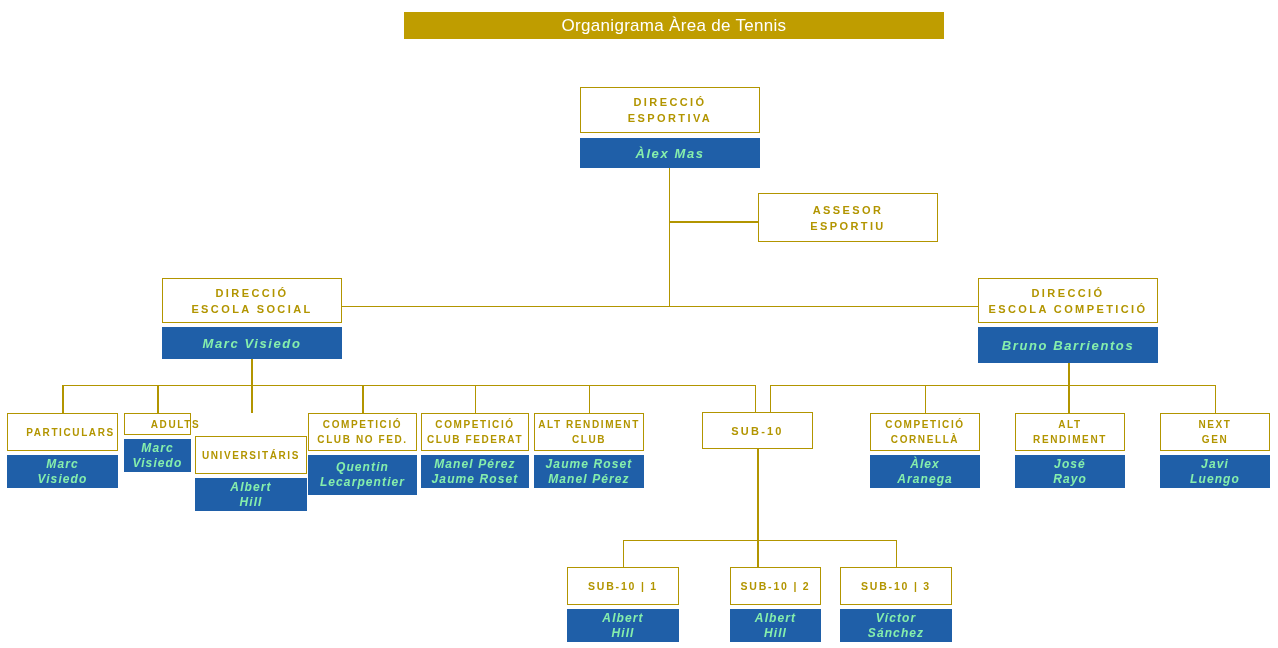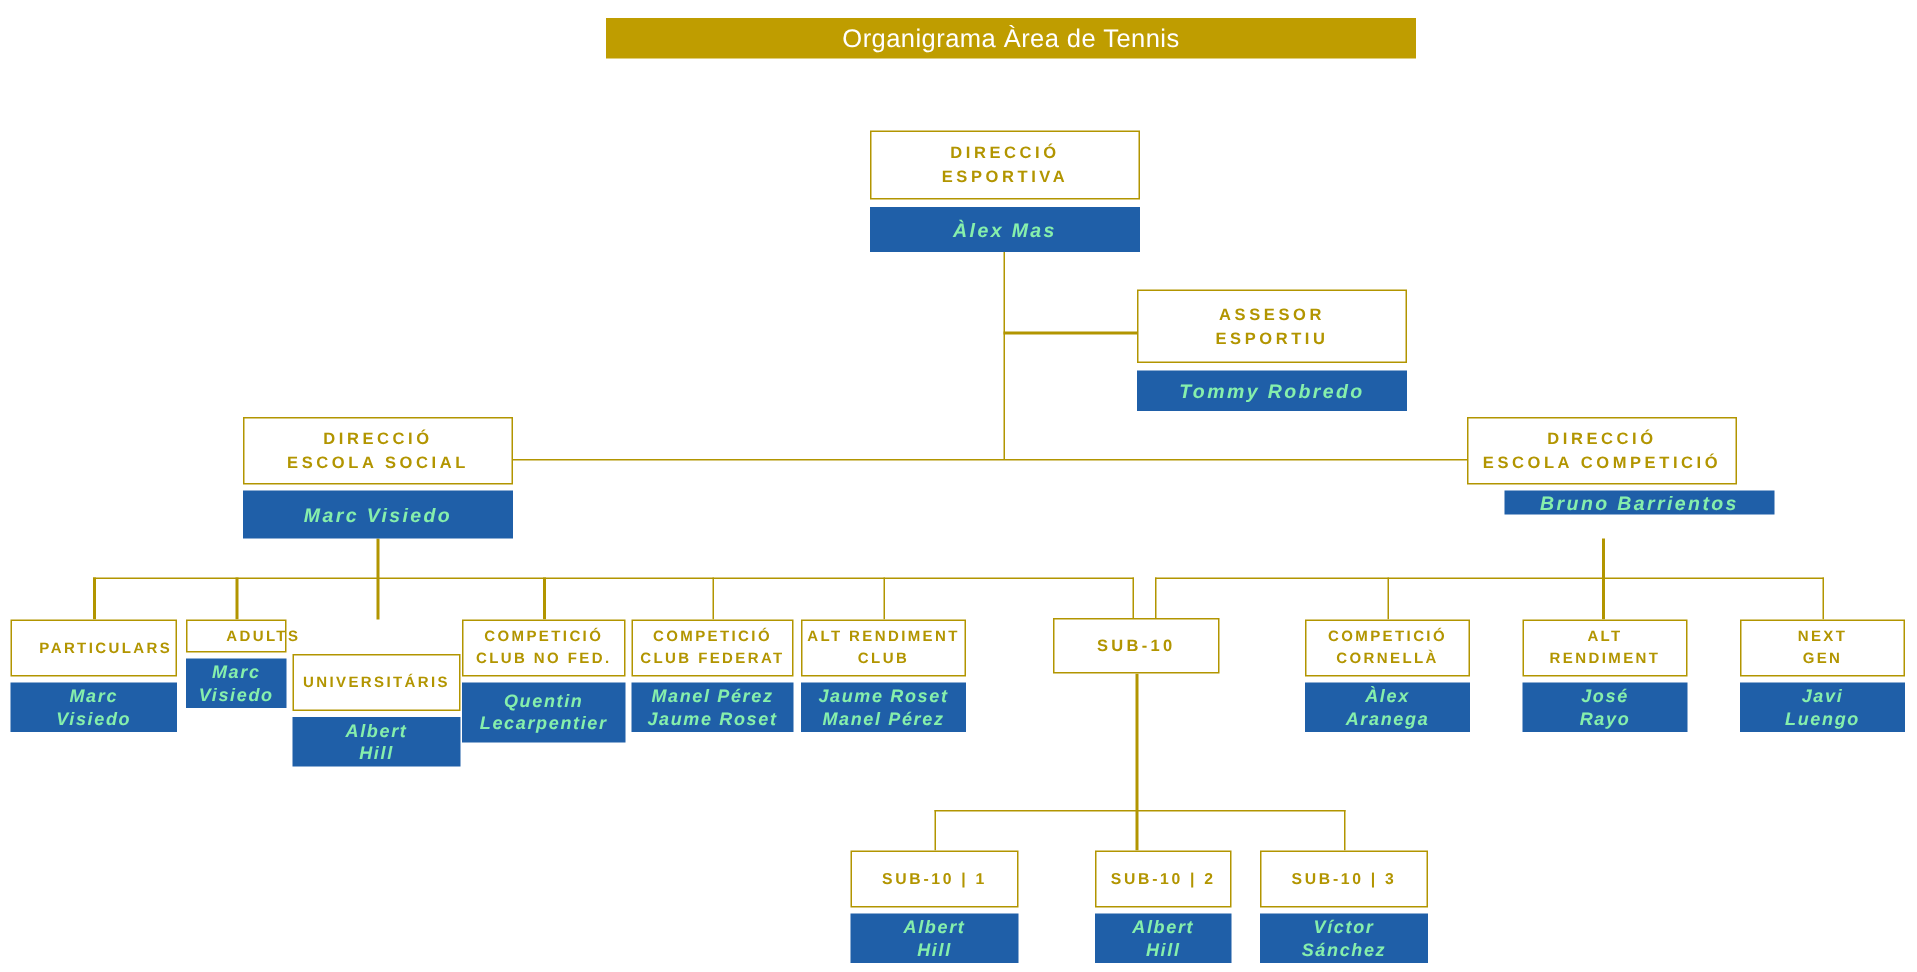--- a/index.html
+++ b/index.html
@@ -65,33 +65,32 @@
 
   <div class="node lg" style="left:580px;top:87px;width:180px;">
     <div class="hdr" style="height:46px;">DIRECCIÓ
 ESPORTIVA</div>
     <div class="nm" style="height:30px;">Àlex Mas</div>
   </div>
 
   <div class="node lg" style="left:758px;top:193px;width:180px;">
     <div class="hdr" style="height:49px;">ASSESOR
 ESPORTIU</div>
-    <div class="nm" style="height:27px;">Tommy Robredo</div>
   </div>
 
   <div class="node lg" style="left:162px;top:278px;width:180px;">
     <div class="hdr" style="height:45px;">DIRECCIÓ
 ESCOLA SOCIAL</div>
     <div class="nm" style="height:32px;margin-top:4px;">Marc Visiedo</div>
   </div>
 
   <div class="node lg" style="left:978px;top:278px;width:180px;">
     <div class="hdr" style="height:45px;">DIRECCIÓ
 ESCOLA COMPETICIÓ</div>
-    <div class="nm" style="height:16px;margin-top:4px;margin-left:25px;">Bruno Barrientos</div>
+    <div class="nm" style="height:36px;margin-top:4px;">Bruno Barrientos</div>
   </div>
 
   <div class="node sm" style="left:7px;top:413px;width:111px;">
     <div class="hdr" style="height:38px;padding-left:16px;">PARTICULARS</div>
     <div class="nm" style="height:33px;">Marc
 Visiedo</div>
   </div>
 
   <div class="node sm" style="left:124px;top:413px;width:67px;">
     <div class="hdr" style="height:22px;padding-left:36px;">ADULTS</div>

